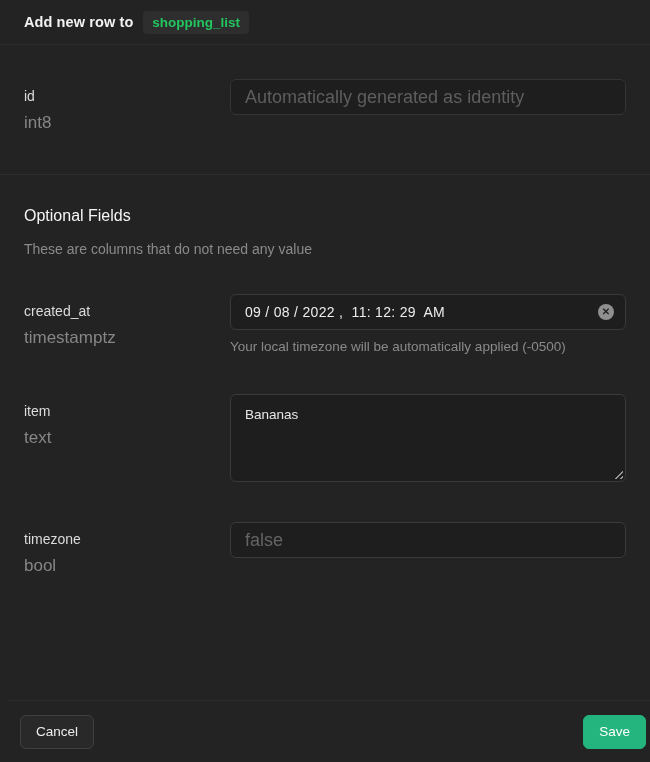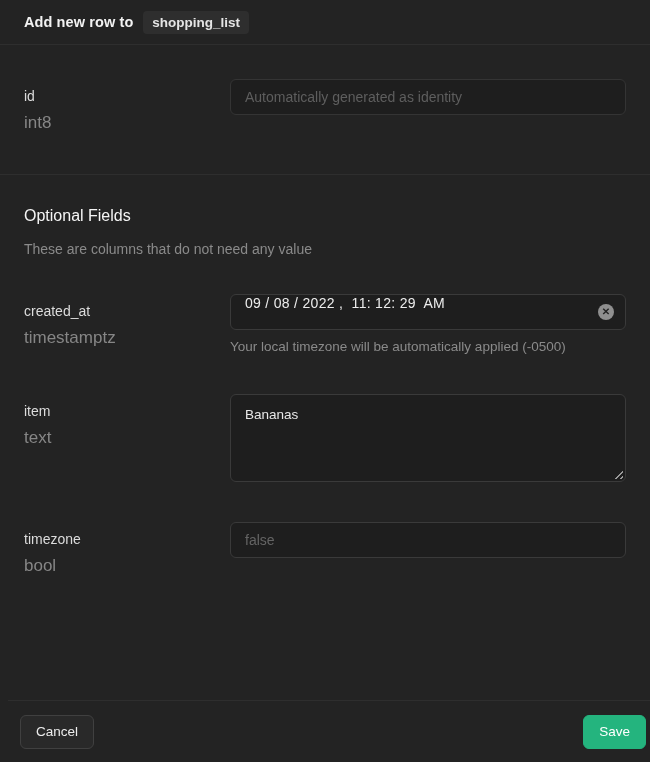--- a/index.html
+++ b/index.html
@@ -14,51 +14,51 @@
   }
   
   .header{
     height:45px;box-sizing:border-box;
     border-bottom:1px solid #2e2e2e;
     display:flex;align-items:center;gap:10px;
     padding:0 24px;
   }
   .modal-title{font-size:14.5px;font-weight:700;color:#f2f2f2;letter-spacing:.1px}
   .table-badge{
-    background:#2e2e2e;color:#e5e5e5;
+    background:#2e2e2e;color:#22c55e;
     font-size:13.5px;font-weight:600;
     padding:4px 9px;border-radius:4px;
   }
   
   .row{display:grid;grid-template-columns:206px 1fr}
   .label-cell{padding-top:9px}
   .field-label{display:block;font-size:14px;color:#dcdcdc}
   .field-type{display:block;font-size:17px;color:#868686;margin-top:9px}
   .text-input{
     width:100%;height:36px;box-sizing:border-box;
     background:#1e1e1e;border:1px solid #3a3a3a;border-radius:6px;
-    padding:0 14px;font-size:14px;color:#e8e8e8;
+    padding:0 14px;font-size:18px;color:#e8e8e8;
     font-family:"Liberation Sans", sans-serif;outline:none;
   }
   .text-input::placeholder{color:#646464}
   .text-input[disabled]{color:#5a5a5a;border-color:#343434}
   .text-input[disabled]::placeholder{color:#5e5e5e}
   
   .section-required{padding:34px 24px 41px;border-bottom:1px solid #2e2e2e}
   .section-optional{padding:32px 24px 0}
   .opt-title{font-size:16px;font-weight:500;color:#f5f5f5;margin:0}
   .opt-sub{font-size:14px;color:#8a8a8a;margin-top:16px}
   .row-created{margin-top:37px}
   .row-item{margin-top:40px}
   .row-checked{margin-top:40px}
   
   .datetime{
     position:relative;height:36px;box-sizing:border-box;
     background:#1e1e1e;border:1px solid #3a3a3a;border-radius:6px;
-    display:flex;align-items:flex-start;
+    display:flex;align-items:center;
     padding:0 36px 0 14px;cursor:text;
   }
   .datetime-value{font-size:14px;color:#ececec;white-space:pre;letter-spacing:.3px}
   .clear-btn{
     position:absolute;right:11px;top:50%;transform:translateY(-50%);
     width:16px;height:16px;border-radius:50%;
     background:#8f8f8f;border:none;padding:0;cursor:pointer;
     display:flex;align-items:center;justify-content:center;
   }
   .clear-x{color:#232323;font-size:10px;font-weight:700;line-height:1}

